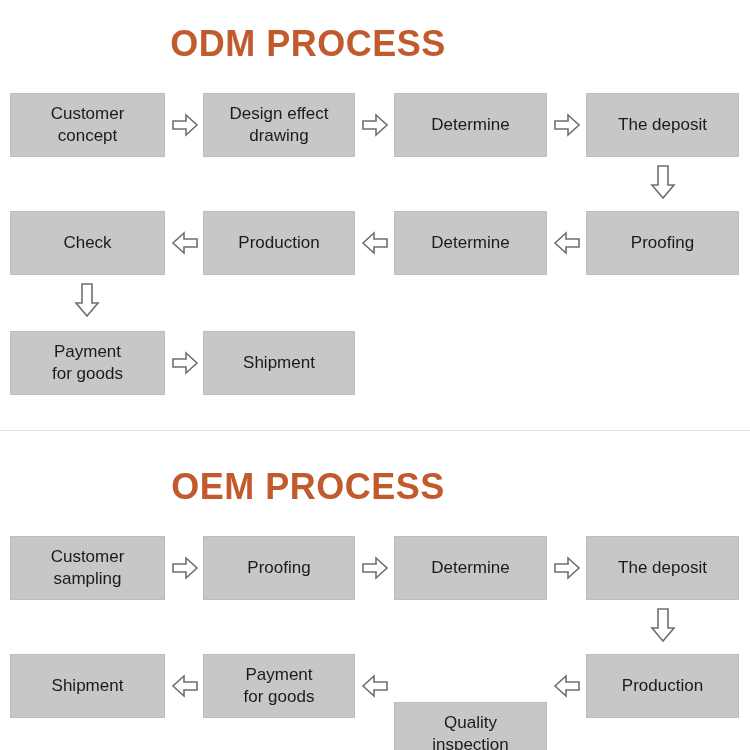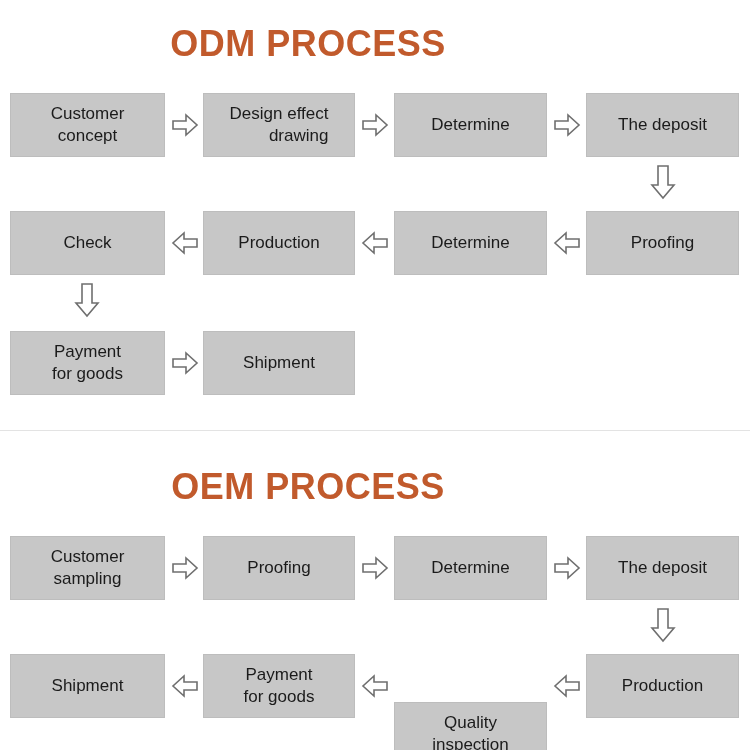--- a/index.html
+++ b/index.html
@@ -82,21 +82,21 @@
 
   <div class="section-title" id="title-odm">ODM PROCESS</div>
 
   <div class="pbox" style="left:10px;  top:93px;  width:155px; height:64px;">Customer
 concept</div>
   <div class="arrow" style="left:172px; top:112px; width:26px; height:26px;">
     <svg width="26" height="26" viewBox="0 0 26 26">
         <polygon points="1,9 14,9 14,3 25,13 14,23 14,17 1,17"></polygon>
       </svg>
   </div>
-  <div class="pbox" style="left:203px; top:93px;  width:152px; height:64px;text-align:right;">Design effect
+  <div class="pbox" style="left:203px; top:93px;  width:152px; height:64px;">Design effect
 drawing</div>
   <div class="arrow" style="left:362px; top:112px; width:26px; height:26px;">
     <svg width="26" height="26" viewBox="0 0 26 26">
         <polygon points="1,9 14,9 14,3 25,13 14,23 14,17 1,17"></polygon>
       </svg>
   </div>
   <div class="pbox" style="left:394px; top:93px;  width:153px; height:64px;">Determine</div>
   <div class="arrow" style="left:554px; top:112px; width:26px; height:26px;">
     <svg width="26" height="26" viewBox="0 0 26 26">
         <polygon points="1,9 14,9 14,3 25,13 14,23 14,17 1,17"></polygon>

